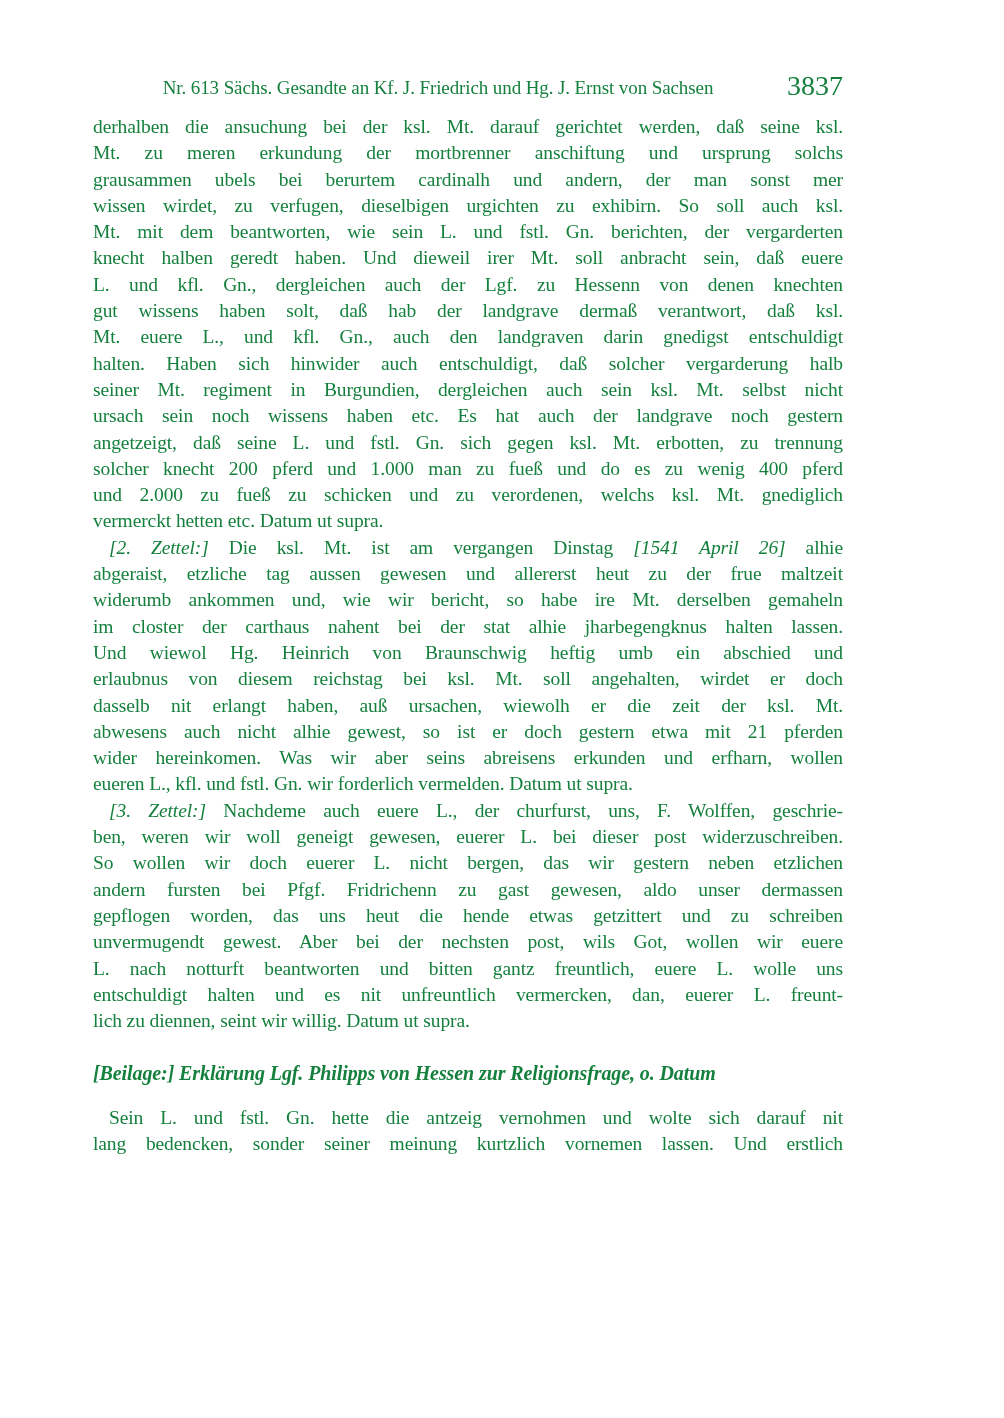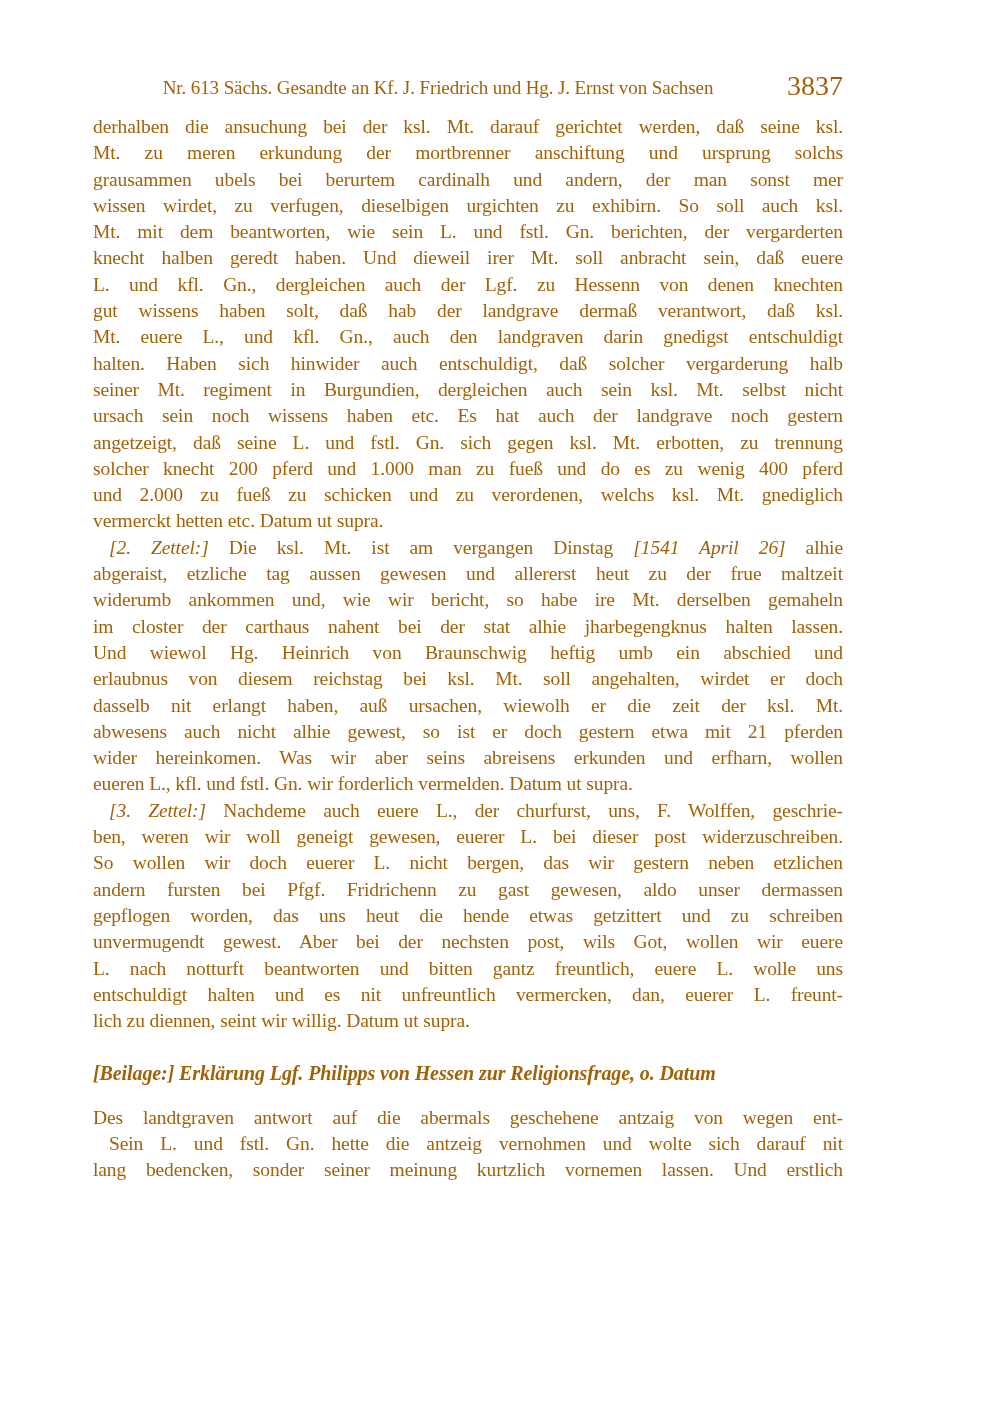--- a/index.html
+++ b/index.html
@@ -3,21 +3,21 @@
 <meta charset="utf-8">
 <style>
   html, body { margin: 0; padding: 0; background: #e8e8e8; }
   .page {
     position: relative;
     width: 1004px;
     height: 1418px;
     margin: 0 auto;
     background: #ffffff;
     font-family: "Liberation Serif", "DejaVu Serif", serif;
-    color: #a16207;
+    color: #15803d;
     overflow: hidden;
   }
   .running-head {
     position: absolute;
     left: 93px;
     top: 74px;
     width: 750px;
     height: 28px;
   }
   .running-title {
@@ -118,20 +118,19 @@
         <div class="line"><span>So wollen wir doch euerer L. nicht bergen, das wir gestern neben etzlichen</span></div>
         <div class="line"><span>andern fursten bei Pfgf. Fridrichenn zu gast gewesen, aldo unser dermassen</span></div>
         <div class="line"><span>gepflogen worden, das uns heut die hende etwas getzittert und zu schreiben</span></div>
         <div class="line"><span>unvermugendt gewest. Aber bei der nechsten post, wils Got, wollen wir euere</span></div>
         <div class="line"><span>L. nach notturft beantworten und bitten gantz freuntlich, euere L. wolle uns</span></div>
         <div class="line"><span>entschuldigt halten und es nit unfreuntlich vermercken, dan, euerer L. freunt-</span></div>
         <div class="line last"><span>lich zu diennen, seint wir willig. Datum ut supra.</span></div>
       </div>
       <div class="block-heading">[Beilage:] Erklärung Lgf. Philipps von Hessen zur Religionsfrage, o. Datum</div>
       <div class="para gap">
-        <div class="line"><span>Des landtgraven antwort auf die abermals geschehene antzaig von wegen ent-</span></div>
       </div>
       <div class="para">
         <div class="line indent"><span>Sein L. und fstl. Gn. hette die antzeig vernohmen und wolte sich darauf nit</span></div>
         <div class="line"><span>lang bedencken, sonder seiner meinung kurtzlich vornemen lassen. Und erstlich</span></div>
       </div>
     </div>
 </div>
 
 </body></html>

